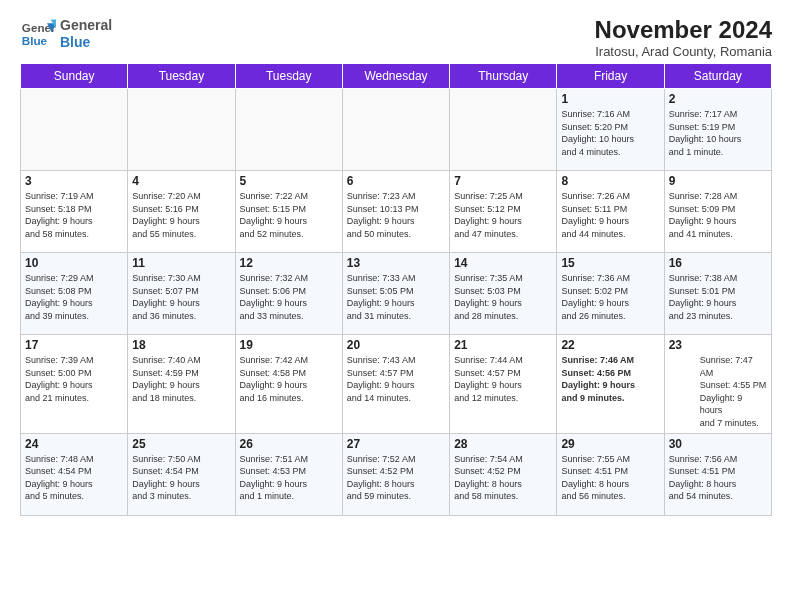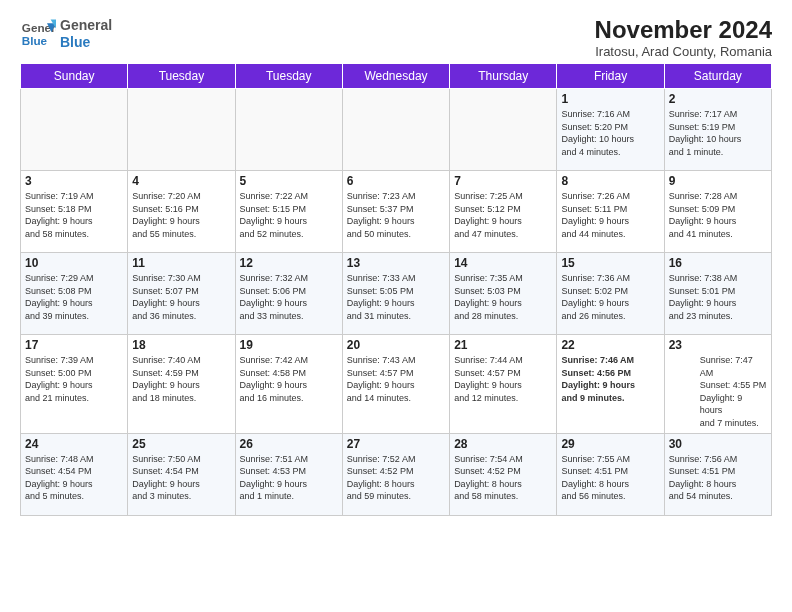--- a/index.html
+++ b/index.html
@@ -162,21 +162,21 @@
           <td>
             <span class="day-num">5</span>
             <div class="day-info" style="white-space: pre-line;">Sunrise: 7:22 AM
 Sunset: 5:15 PM
 Daylight: 9 hours
 and 52 minutes.</div>
           </td>
           <td>
             <span class="day-num">6</span>
             <div class="day-info" style="white-space: pre-line;">Sunrise: 7:23 AM
-Sunset: 5:37 PM
+Sunset: 10:13 PM
 Daylight: 9 hours
 and 50 minutes.</div>
           </td>
           <td>
             <span class="day-num">7</span>
             <div class="day-info" style="white-space: pre-line;">Sunrise: 7:25 AM
 Sunset: 5:12 PM
 Daylight: 9 hours
 and 47 minutes.</div>
           </td>

